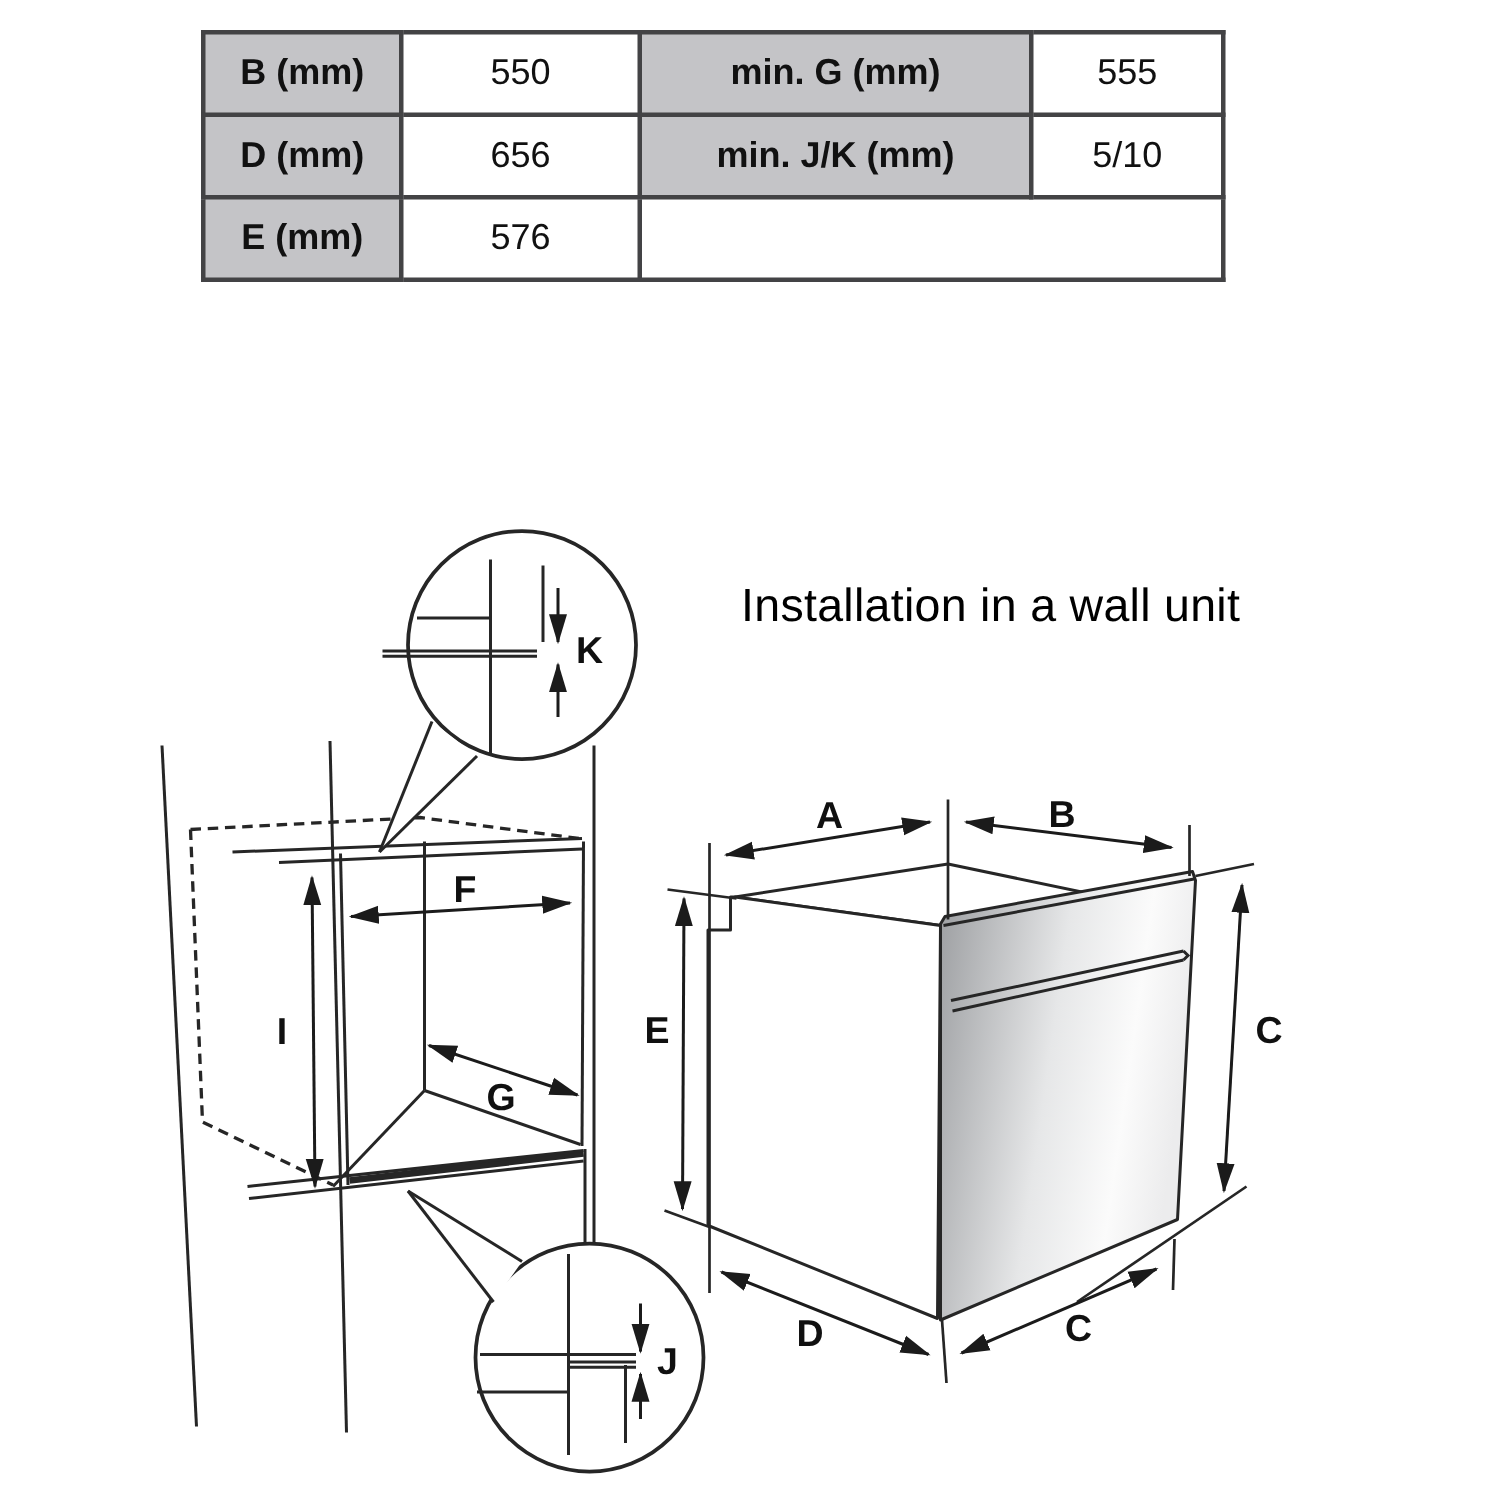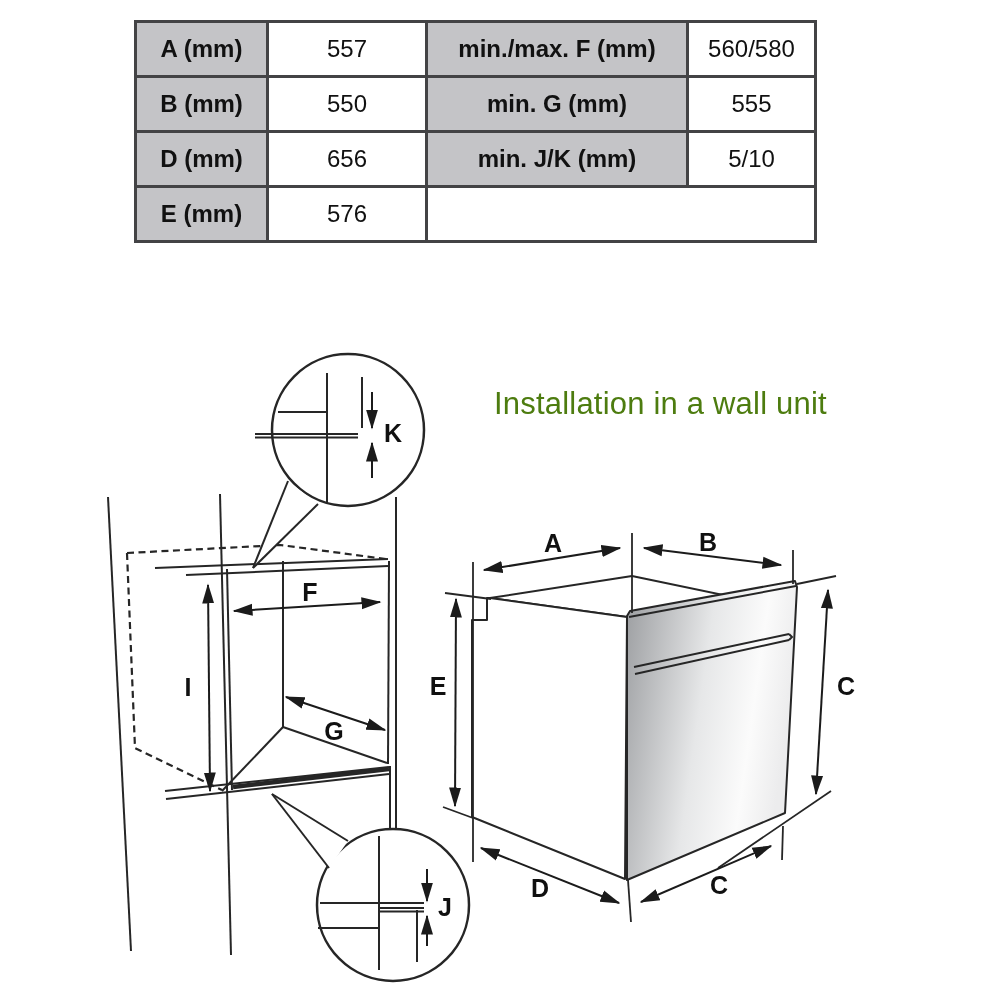--- a/index.html
+++ b/index.html
@@ -10,21 +10,21 @@
   table.dims{position:absolute;left:134px;top:20px;border-collapse:collapse}
   table.dims td{border:3px solid #434345;height:52px;text-align:center;
                 vertical-align:middle;font-size:24px;color:#111;padding:0 4px;
                 font-family:"Liberation Sans",sans-serif}
   table.dims td.lbl{background:#c4c4c7;font-weight:bold}
   table.dims td.val{background:#ffffff;font-weight:normal}
   table.dims td.empty{background:#ffffff}
 
   
   .fig-title{position:absolute;left:494px;top:386px;margin:0;
-             font-size:31px;font-weight:400;letter-spacing:.2px;color:#4d7c0f}
+             font-size:31px;font-weight:400;letter-spacing:.2px;color:#000000}
 
   
   svg.drawing{position:absolute;left:0;top:330px}
   .ln{stroke:#262626;stroke-width:2;fill:none;stroke-linecap:butt}
   .thick{stroke:#262626;stroke-width:4.5;fill:none}
   .xln{stroke:#262626;stroke-width:1.8;fill:none}
   .dsh{stroke:#262626;stroke-width:2.2;fill:none;stroke-dasharray:7 4.5}
   .dim{stroke:#1b1b1b;stroke-width:2;fill:none;
        marker-start:url(#ah);marker-end:url(#ah)}
   .dim1{stroke:#1b1b1b;stroke-width:2;fill:none;marker-end:url(#ah)}
@@ -37,26 +37,20 @@
 <body>
 
 <table class="dims">
   <colgroup>
       <col style="width:132px">
       <col style="width:159px">
       <col style="width:261px">
       <col style="width:128px">
     </colgroup>
   <tbody>
-      <tr>
-    <td class="lbl">A (mm)</td>
-    <td class="val">557</td>
-    <td class="lbl">min./max. F (mm)</td>
-    <td class="val">560/580</td>
-  </tr>
   <tr>
     <td class="lbl">B (mm)</td>
     <td class="val">550</td>
     <td class="lbl">min. G (mm)</td>
     <td class="val">555</td>
   </tr>
   <tr>
     <td class="lbl">D (mm)</td>
     <td class="val">656</td>
     <td class="lbl">min. J/K (mm)</td>

